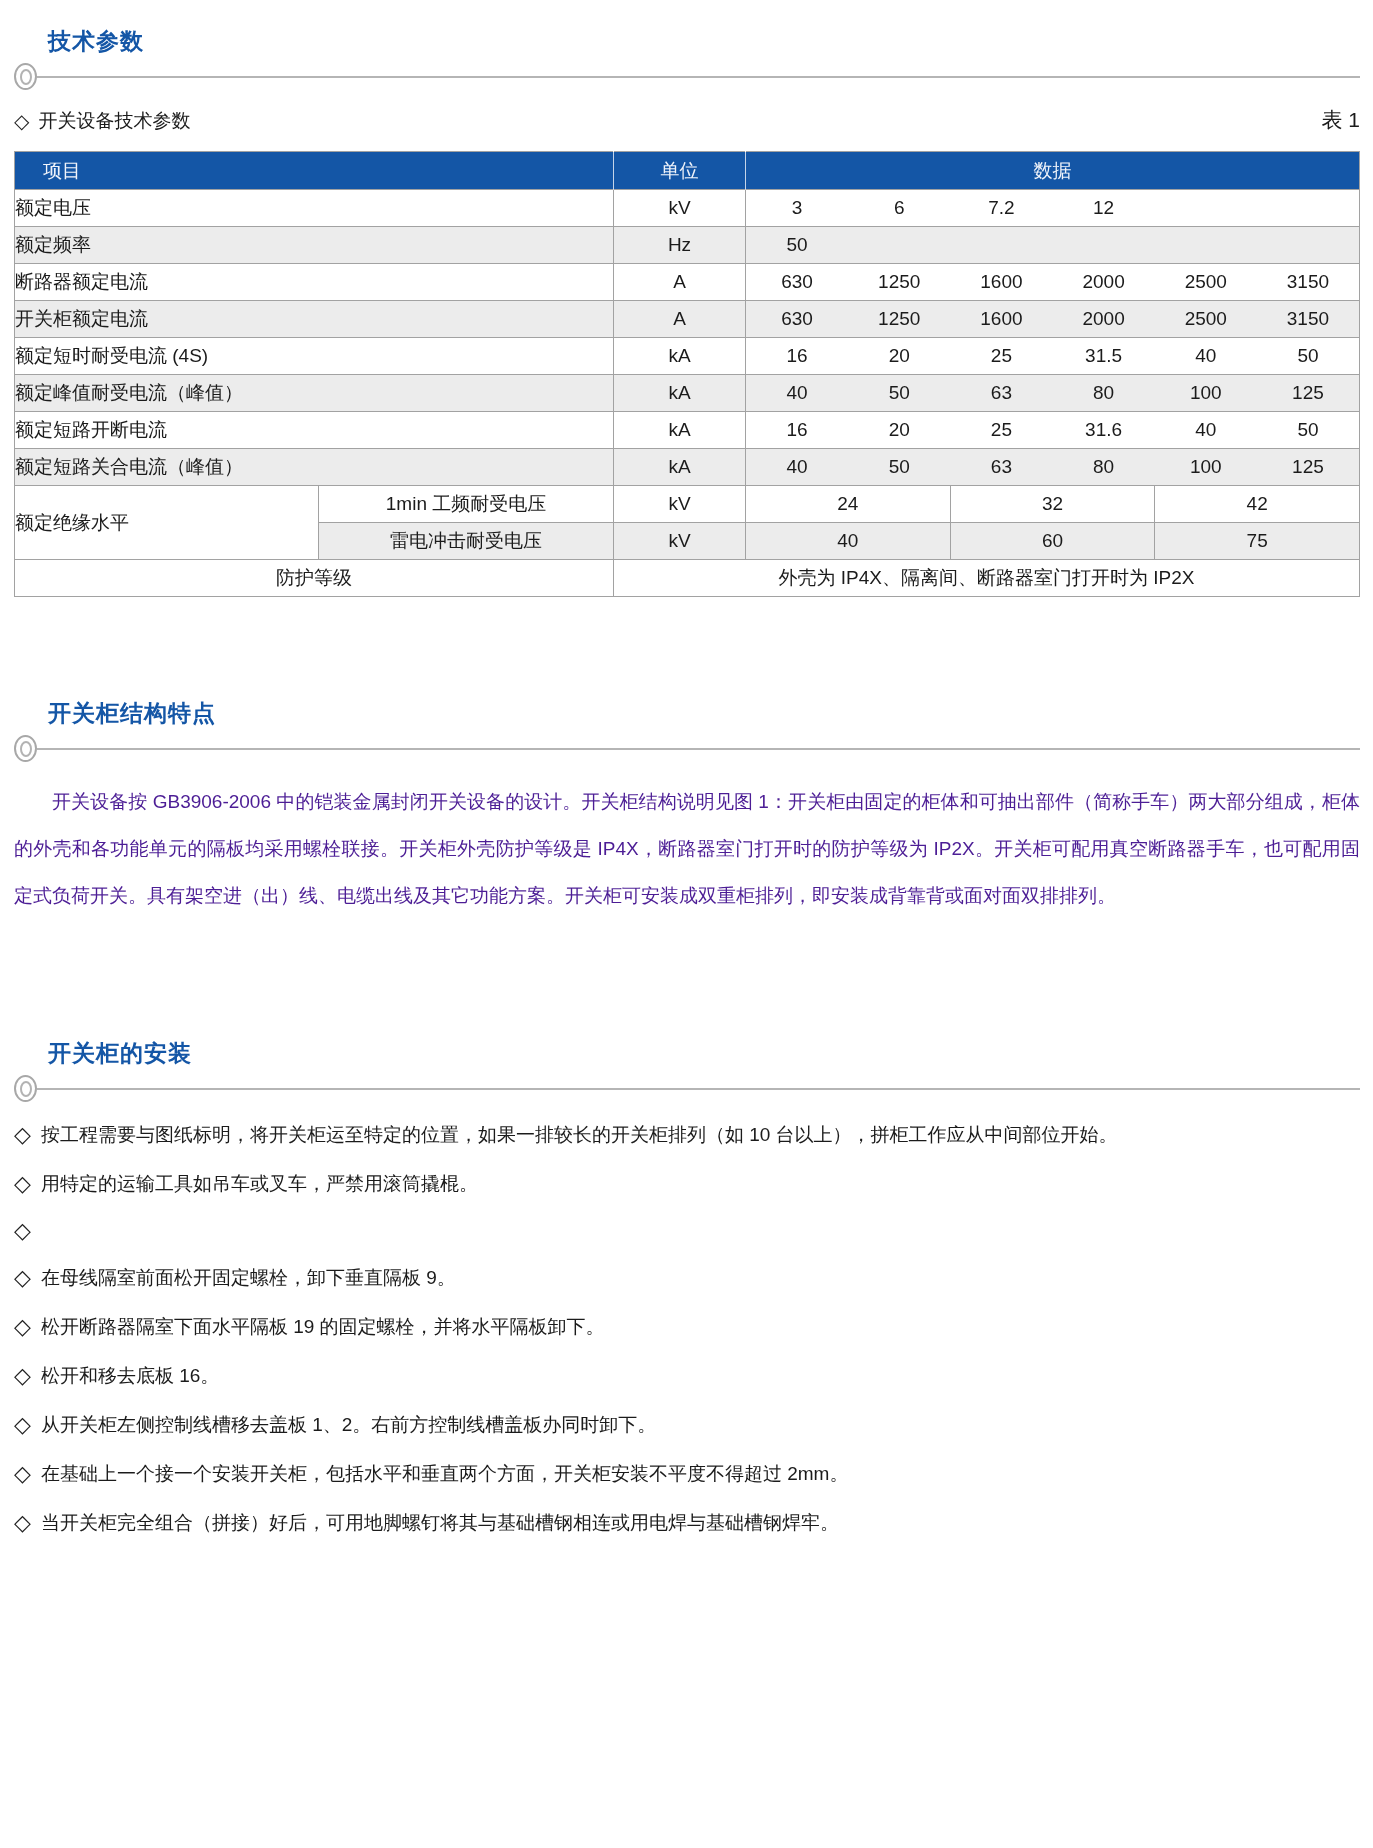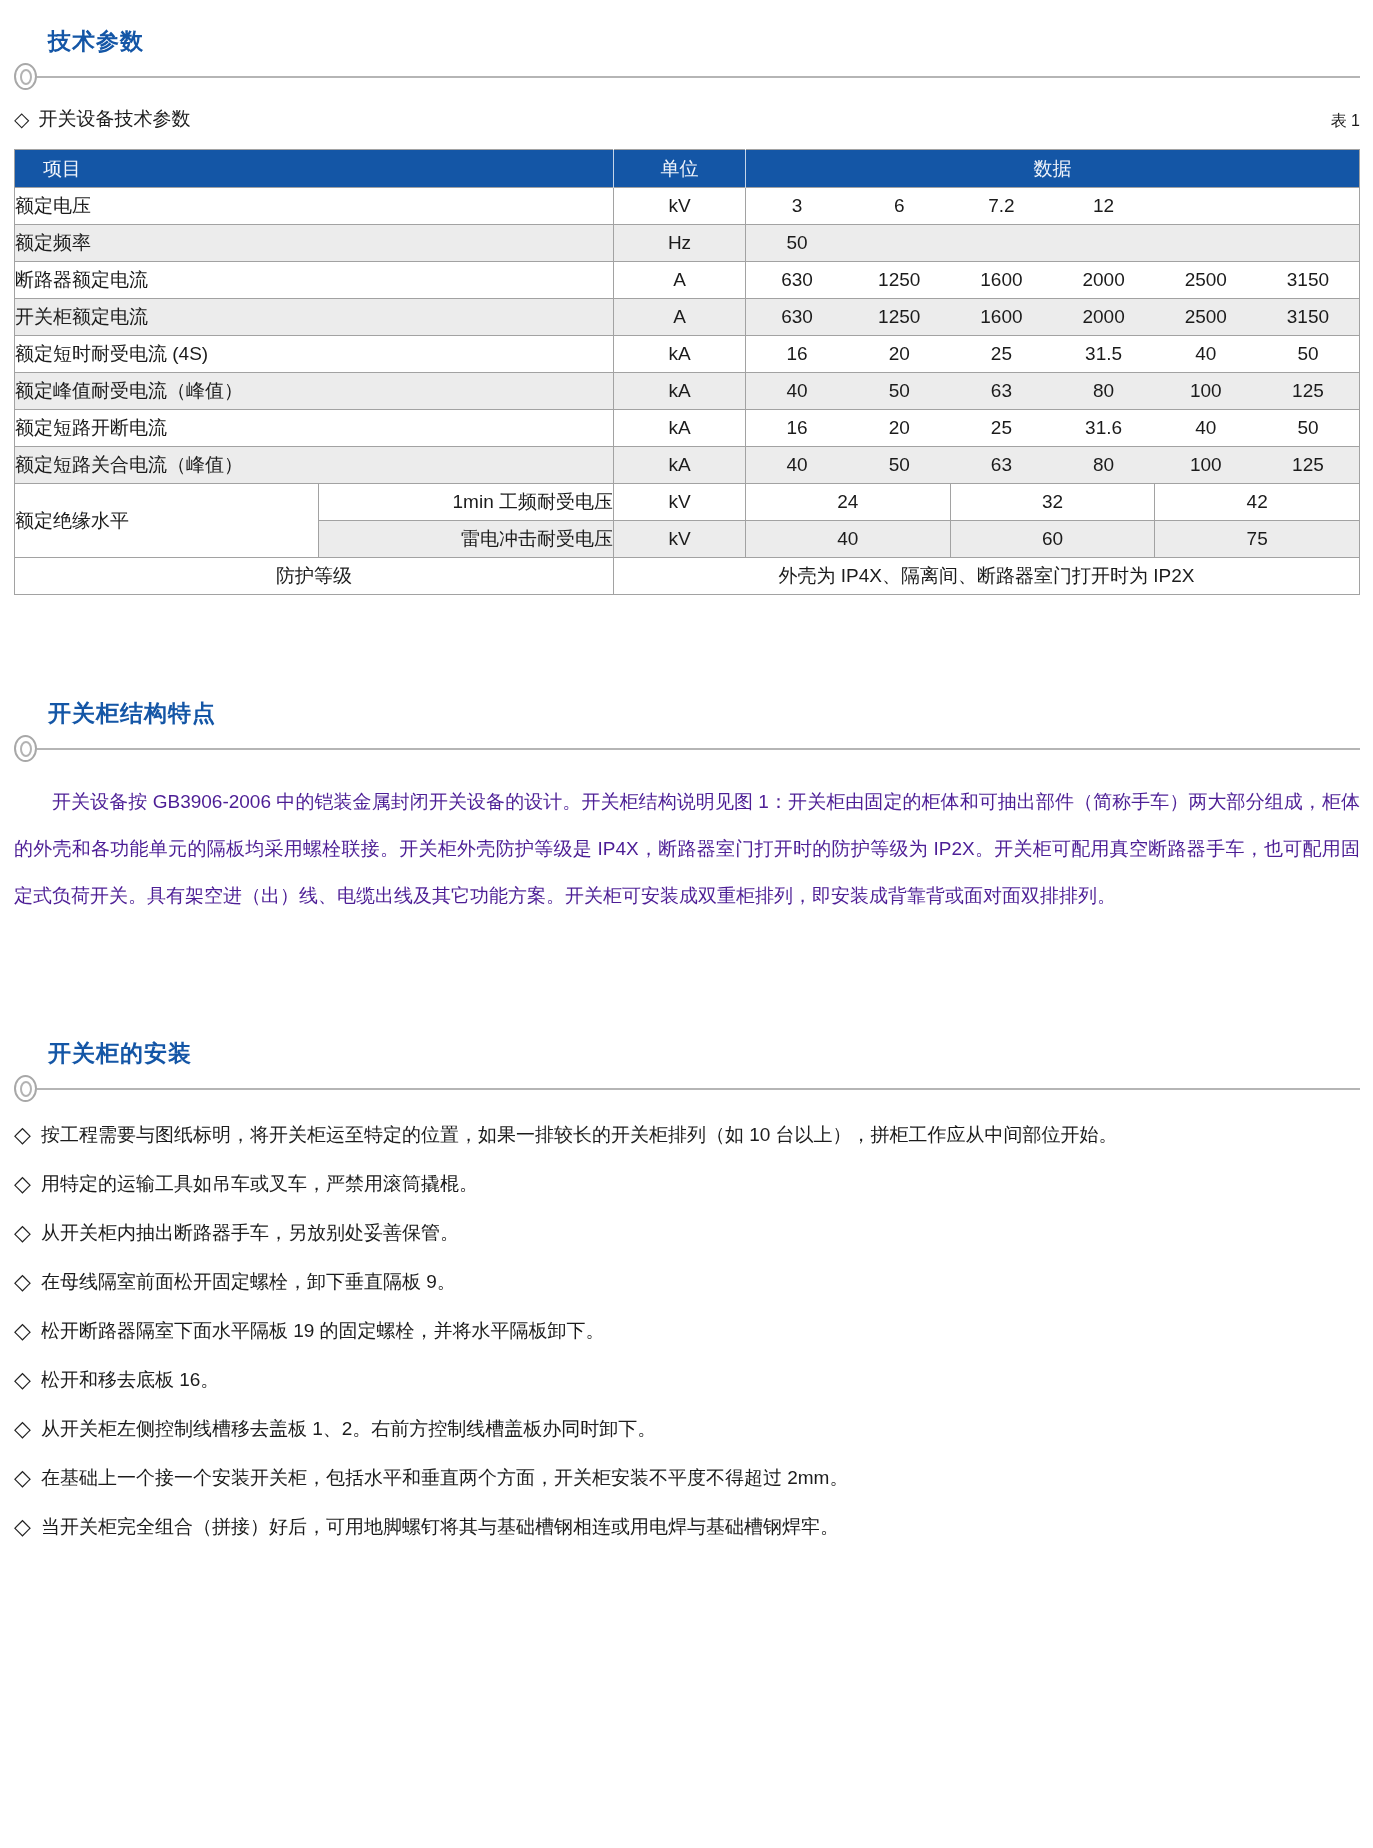--- a/index.html
+++ b/index.html
@@ -14,38 +14,38 @@
           background:#fff; display:flex; align-items:center; justify-content:center; }
   .ring .inner { width:12px; height:16px; border:2px solid #b3b3b3; border-radius:50%; }
   .rule { flex:1 1 auto; height:2px; background:#b5b5b5; }
 
   
   #sec-tech { position:absolute; top:26px; left:0; right:0; }
   .intro-row { display:flex; justify-content:space-between; align-items:flex-end;
                margin:16px 13px 0 14px; }
   .intro-left { display:flex; align-items:center; font-size:19px; }
   .dm { font-size:20px; line-height:1; margin-right:9px; color:#222; }
-  .caption { font-size:16px; }
+  .caption { font-size:21px; }
 
   
   table.spec { width:1346px; margin:17px 0 0 14px; border-collapse:collapse; table-layout:fixed;
                border:1px solid #a2a2a2; }
   table.spec th, table.spec td { font-weight:400; font-size:19px; padding:0; height:37px; vertical-align:middle; }
   table.spec thead th { background:#1456a6; color:#f0f4fb; height:38px; }
   table.spec thead th.h-item { text-align:left; padding-left:28px; }
   table.spec thead th + th { border-left:1px solid rgba(255,255,255,.75); }
   table.spec tbody td { border-top:1px solid #a2a2a2; }
   tr.alt td { background:#ececec; }
   td.item { text-align:left; padding-left:20px; border-right:1px solid #a2a2a2; }
   td.unit { text-align:center; border-right:1px solid #a2a2a2; font-size:18px; }
   td.data { padding:0; }
   .vals { display:flex; width:100%; }
   .vals span { flex:1 1 0; text-align:center; }
   td.ins-item { text-align:left; padding-left:20px; border-right:1px solid #a2a2a2; background:#fff;margin-left:9px; }
-  td.sub { text-align:right; padding-left:24px; border-right:1px solid #a2a2a2; }
+  td.sub { text-align:center; padding-left:24px; border-right:1px solid #a2a2a2; }
   td.ins-val { text-align:center; }
   td.ins-val + td.ins-val { border-left:1px solid #a2a2a2; }
   td.prot-item { text-align:center; padding-left:20px; border-right:1px solid #a2a2a2; }
   td.prot-val { text-align:center; }
 
   
   #sec-struct { position:absolute; top:698px; left:0; right:0; }
   .para { margin:16px 13px 0 14px; font-size:19px; line-height:47px; text-align:justify;
           text-indent:2em; color:#4c1d95; }
 
@@ -255,21 +255,20 @@
       <li>
         <span class="dm">◇</span>
         <span>按工程需要与图纸标明，将开关柜运至特定的位置，如果一排较长的开关柜排列（如 10 台以上），拼柜工作应从中间部位开始。</span>
       </li>
       <li>
         <span class="dm">◇</span>
         <span>用特定的运输工具如吊车或叉车，严禁用滚筒撬棍。</span>
       </li>
       <li>
         <span class="dm">◇</span>
-        <span>从开关柜内抽出断路器手车，另放别处妥善保管。</span>
       </li>
       <li>
         <span class="dm">◇</span>
         <span>在母线隔室前面松开固定螺栓，卸下垂直隔板 9。</span>
       </li>
       <li>
         <span class="dm">◇</span>
         <span>松开断路器隔室下面水平隔板 19 的固定螺栓，并将水平隔板卸下。</span>
       </li>
       <li>

